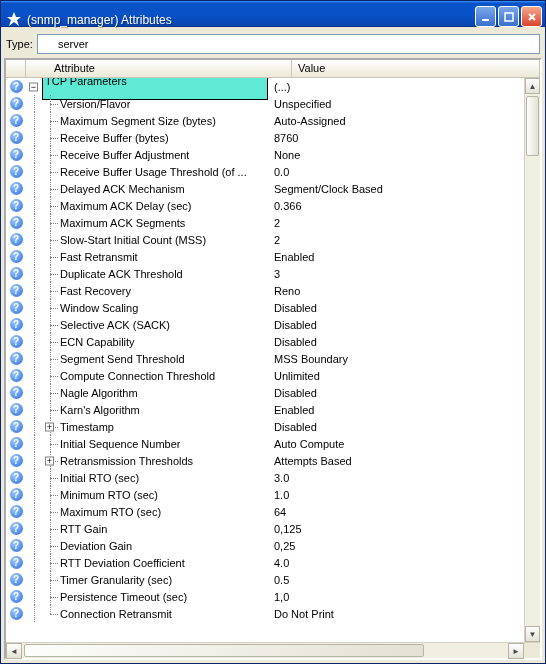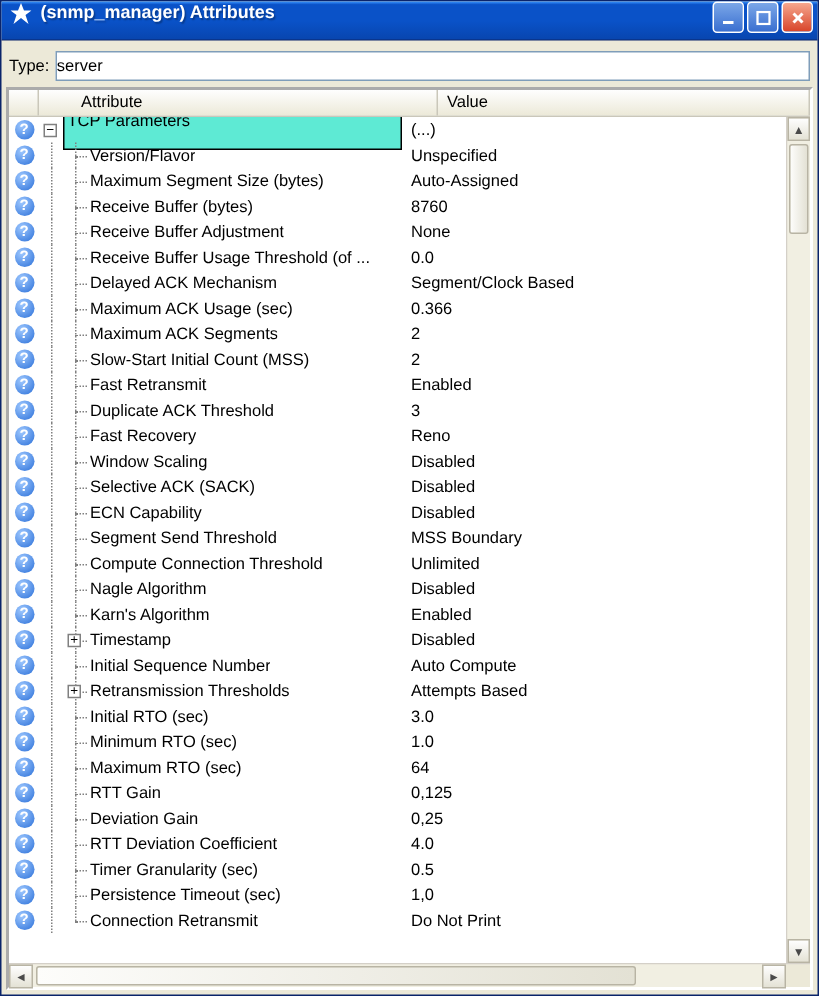--- a/index.html
+++ b/index.html
@@ -17,24 +17,24 @@
     height: 664px;
     border: 1px solid #0a246a;
     background: #ece9d8;
     display: flex;
     flex-direction: column;
   }
   .titlebar {
     height: 26px;
     background: linear-gradient(to bottom, #3a95ff 0%, #0a52c8 8%, #0a52c8 50%, #0846b0 95%, #0a246a 100%);
     display: flex;
-    align-items: flex-start;
+    align-items: flex-end;
     padding: 0 3px 0 5px;
     color: #fff;
-    font-weight: bold;
+    font-weight: normal;
     font-size: 12px;
   }
   .title-icon {
     width: 16px; height: 16px;
     margin-right: 5px;
     display: inline-flex; align-items: center; justify-content: center;
     color: #fff;
   }
   .title-text { flex: 1; text-shadow: 1px 1px 1px rgba(0,0,0,0.3); }
   .win-btns { display: flex; gap: 2px; }
@@ -61,21 +61,21 @@
     padding: 4px 2px 4px 2px;
     gap: 4px;
   }
   .type-row label { font-size: 11px; }
   .type-input {
     flex: 1;
     height: 20px;
     border: 1px solid #7f9db9;
     background: #fff;
     font-size: 11px;
-    padding: 2px 0;
+    padding: 2px 20px;
     font-family: inherit;
   }
   .grid-wrap {
     flex: 1;
     border: 2px inset #fff;
     background: #fff;
     display: flex;
     flex-direction: column;
     min-height: 0;
   }
@@ -364,21 +364,21 @@
             </div>
             <div class="row">
               <div class="help-cell">
                 <span class="help-icon">?</span>
               </div>
               <div class="attr-cell">
                 <div class="tree-area">
                   <div class="tree-col vline-full"></div>
                   <div class="tree-col branch branch-cont"></div>
                 </div>
-                <span class="attr-label">Maximum ACK Usage (sec)</span>
+                <span class="attr-label">Maximum ACK Delay (sec)</span>
               </div>
               <div class="val-cell">0.366</div>
             </div>
             <div class="row">
               <div class="help-cell">
                 <span class="help-icon">?</span>
               </div>
               <div class="attr-cell">
                 <div class="tree-area">
                   <div class="tree-col vline-full"></div>

